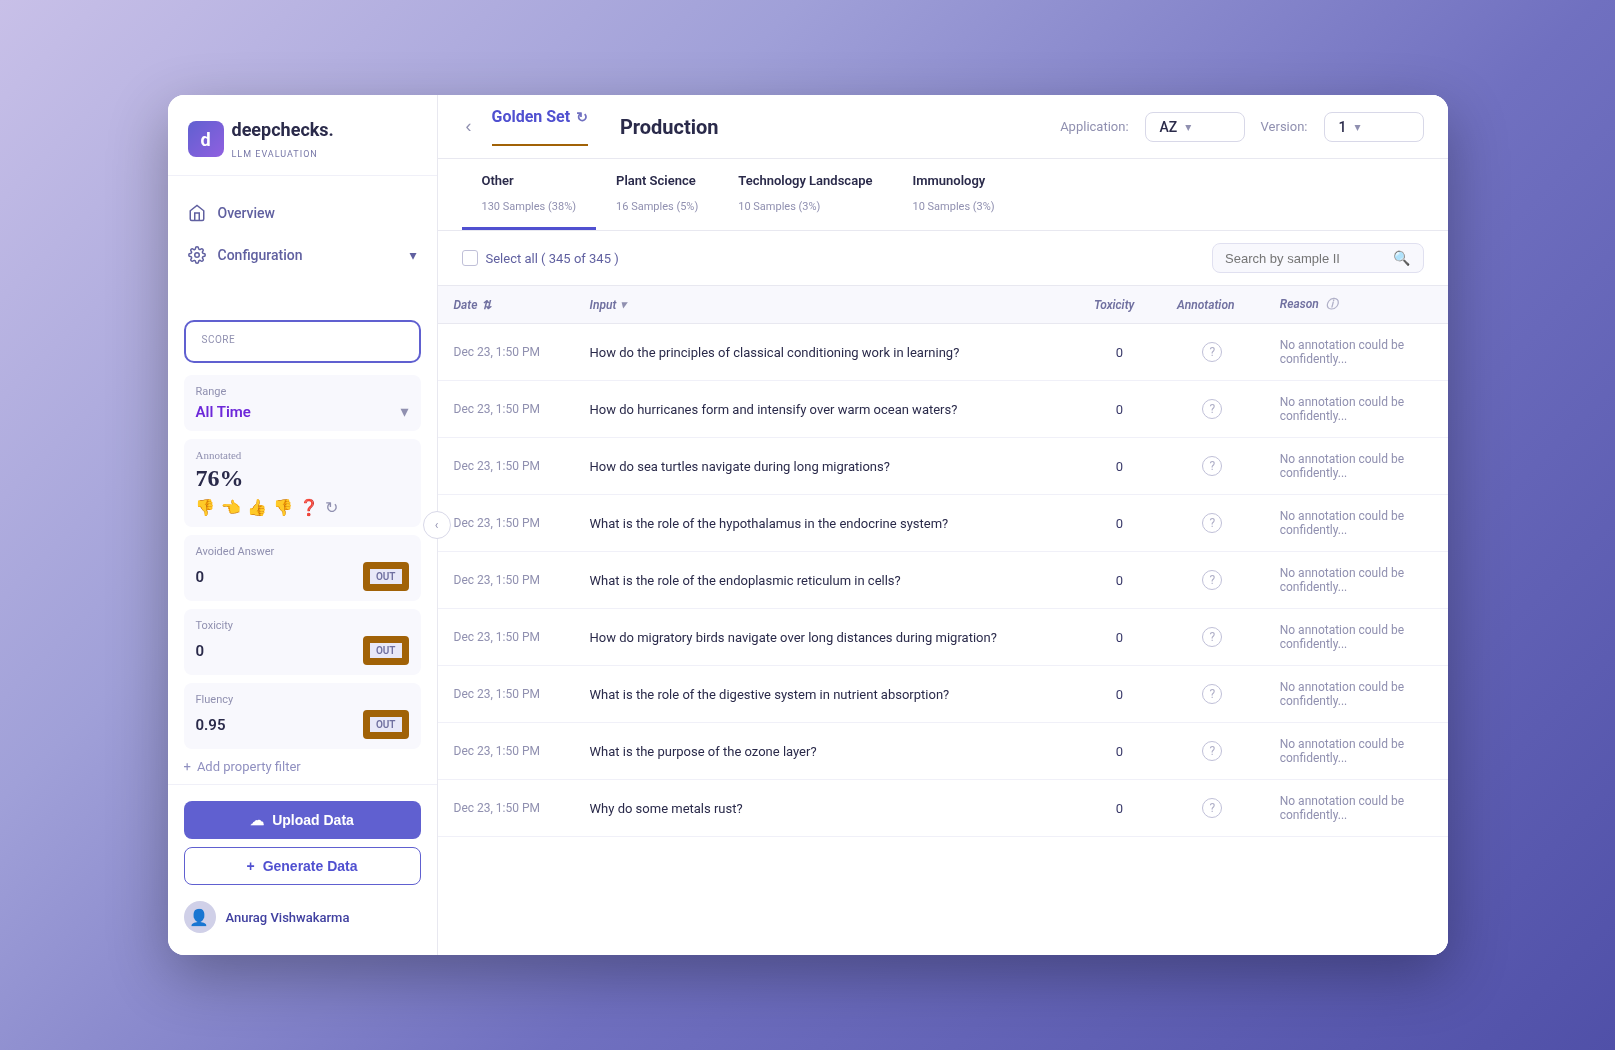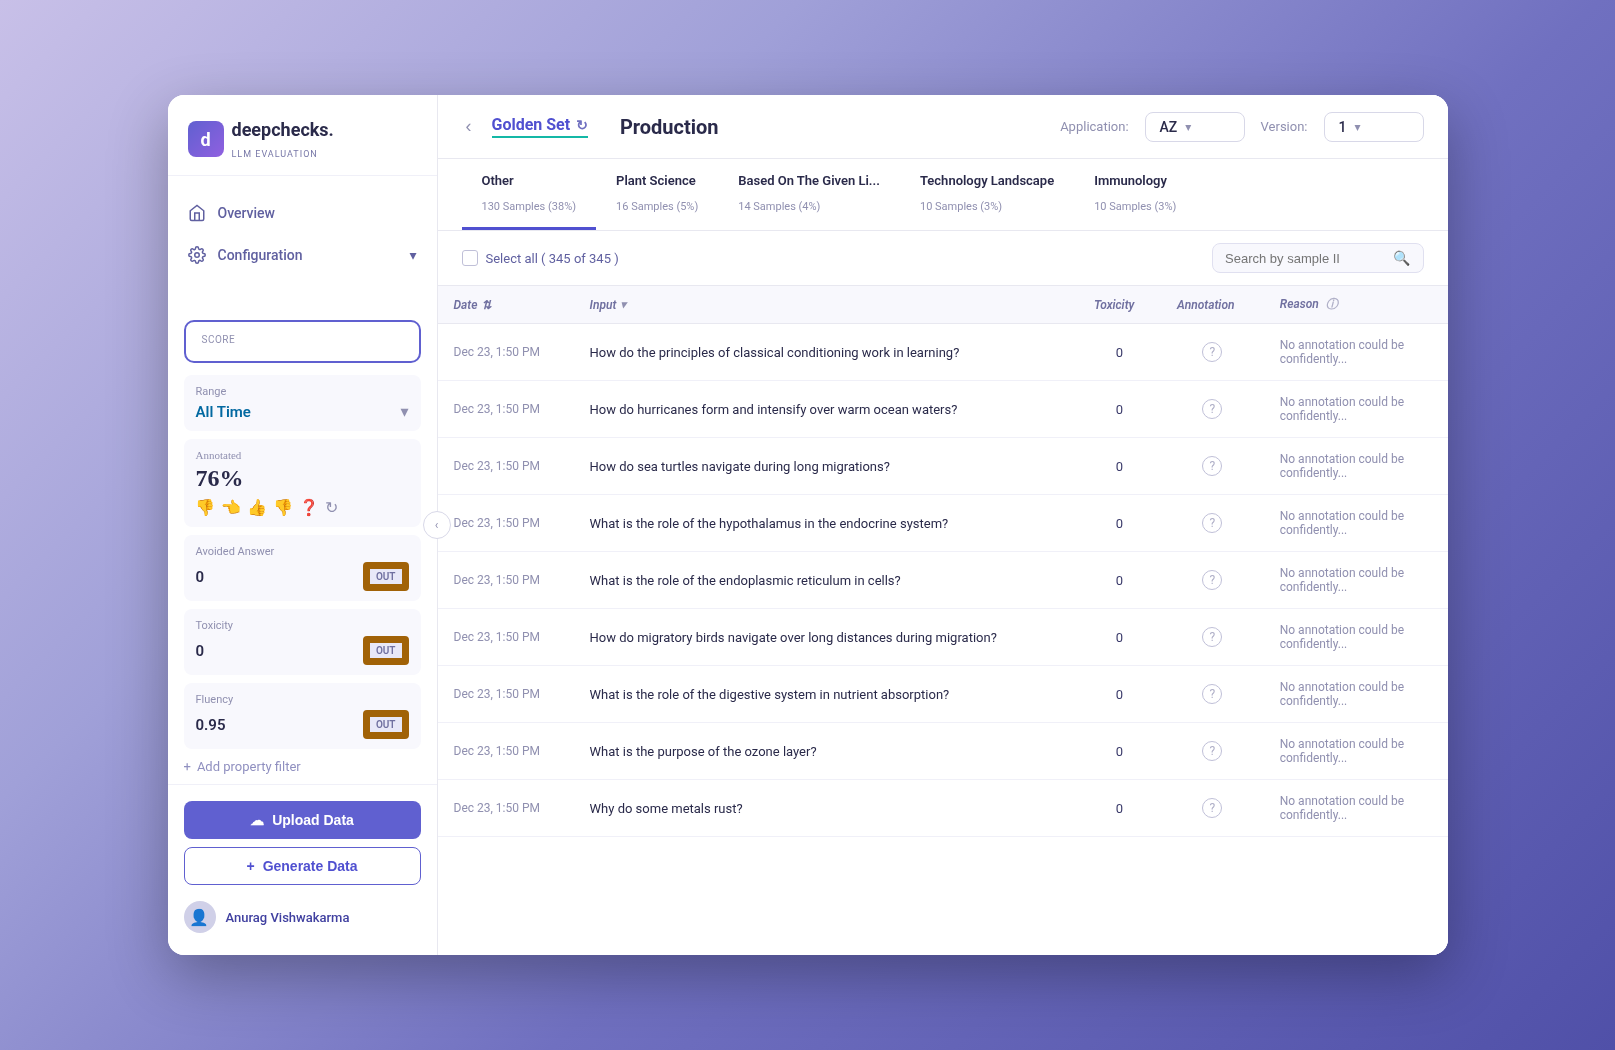--- a/index.html
+++ b/index.html
@@ -150,21 +150,21 @@
       border-radius: 8px;
       padding: 10px 12px;
       margin: 0 16px 8px 16px;
     }
     .range-row {
       display: flex;
       align-items: center;
       justify-content: space-between;
     }
     .range-label { font-size: 11px; color: #9090b0; margin-bottom: 4px; }
-    .range-value { font-size: 15px; font-weight: 600; color: #0369a1; }
+    .range-value { font-size: 15px; font-weight: 600; color: #6d28d9; }
     .range-arrow { color: #9090b0; }
     
     .annotated-card {
       background: #f8f8fd;
       border-radius: 8px;
       padding: 10px 12px;
       margin: 0 16px 8px 16px;
       font-family: Liberation Serif, serif;
     }
     .annotated-value { font-size: 24px; font-weight: 700; color: #2a2a4a; }
@@ -282,22 +282,22 @@
       cursor: pointer;
       font-size: 18px;
       background: none;
       border: none;
       padding: 4px;
     }
     .breadcrumb-title {
       font-size: 16px;
       font-weight: 700;
       color: #5050d0;
-      border-bottom: 2px solid #14b8a6;
-      padding-bottom: 2px;
+      border-bottom: 2px solid #a16207;
+      padding-bottom: 18px;
       display: flex;
       align-items: center;
       gap: 6px;
     }
     .refresh-icon { color: #7070c0; font-size: 14px; }
     .page-title {
       font-size: 20px;
       font-weight: 700;
       color: #2a2a4a;
       margin-left: 16px;
@@ -591,24 +591,20 @@
     </div>
 
     <div class="category-tabs">
       <div class="cat-tab active">
         <div class="cat-tab-name">Other</div>
         <div class="cat-tab-count">130 Samples (38%)</div>
       </div>
       <div class="cat-tab">
         <div class="cat-tab-name">Plant Science</div>
         <div class="cat-tab-count">16 Samples (5%)</div>
-      </div>
-      <div class="cat-tab">
-        <div class="cat-tab-name">Based On The Given Li...</div>
-        <div class="cat-tab-count">14 Samples (4%)</div>
       </div>
       <div class="cat-tab">
         <div class="cat-tab-name">Technology Landscape</div>
         <div class="cat-tab-count">10 Samples (3%)</div>
       </div>
       <div class="cat-tab">
         <div class="cat-tab-name">Immunology</div>
         <div class="cat-tab-count">10 Samples (3%)</div>
       </div>
     </div>

